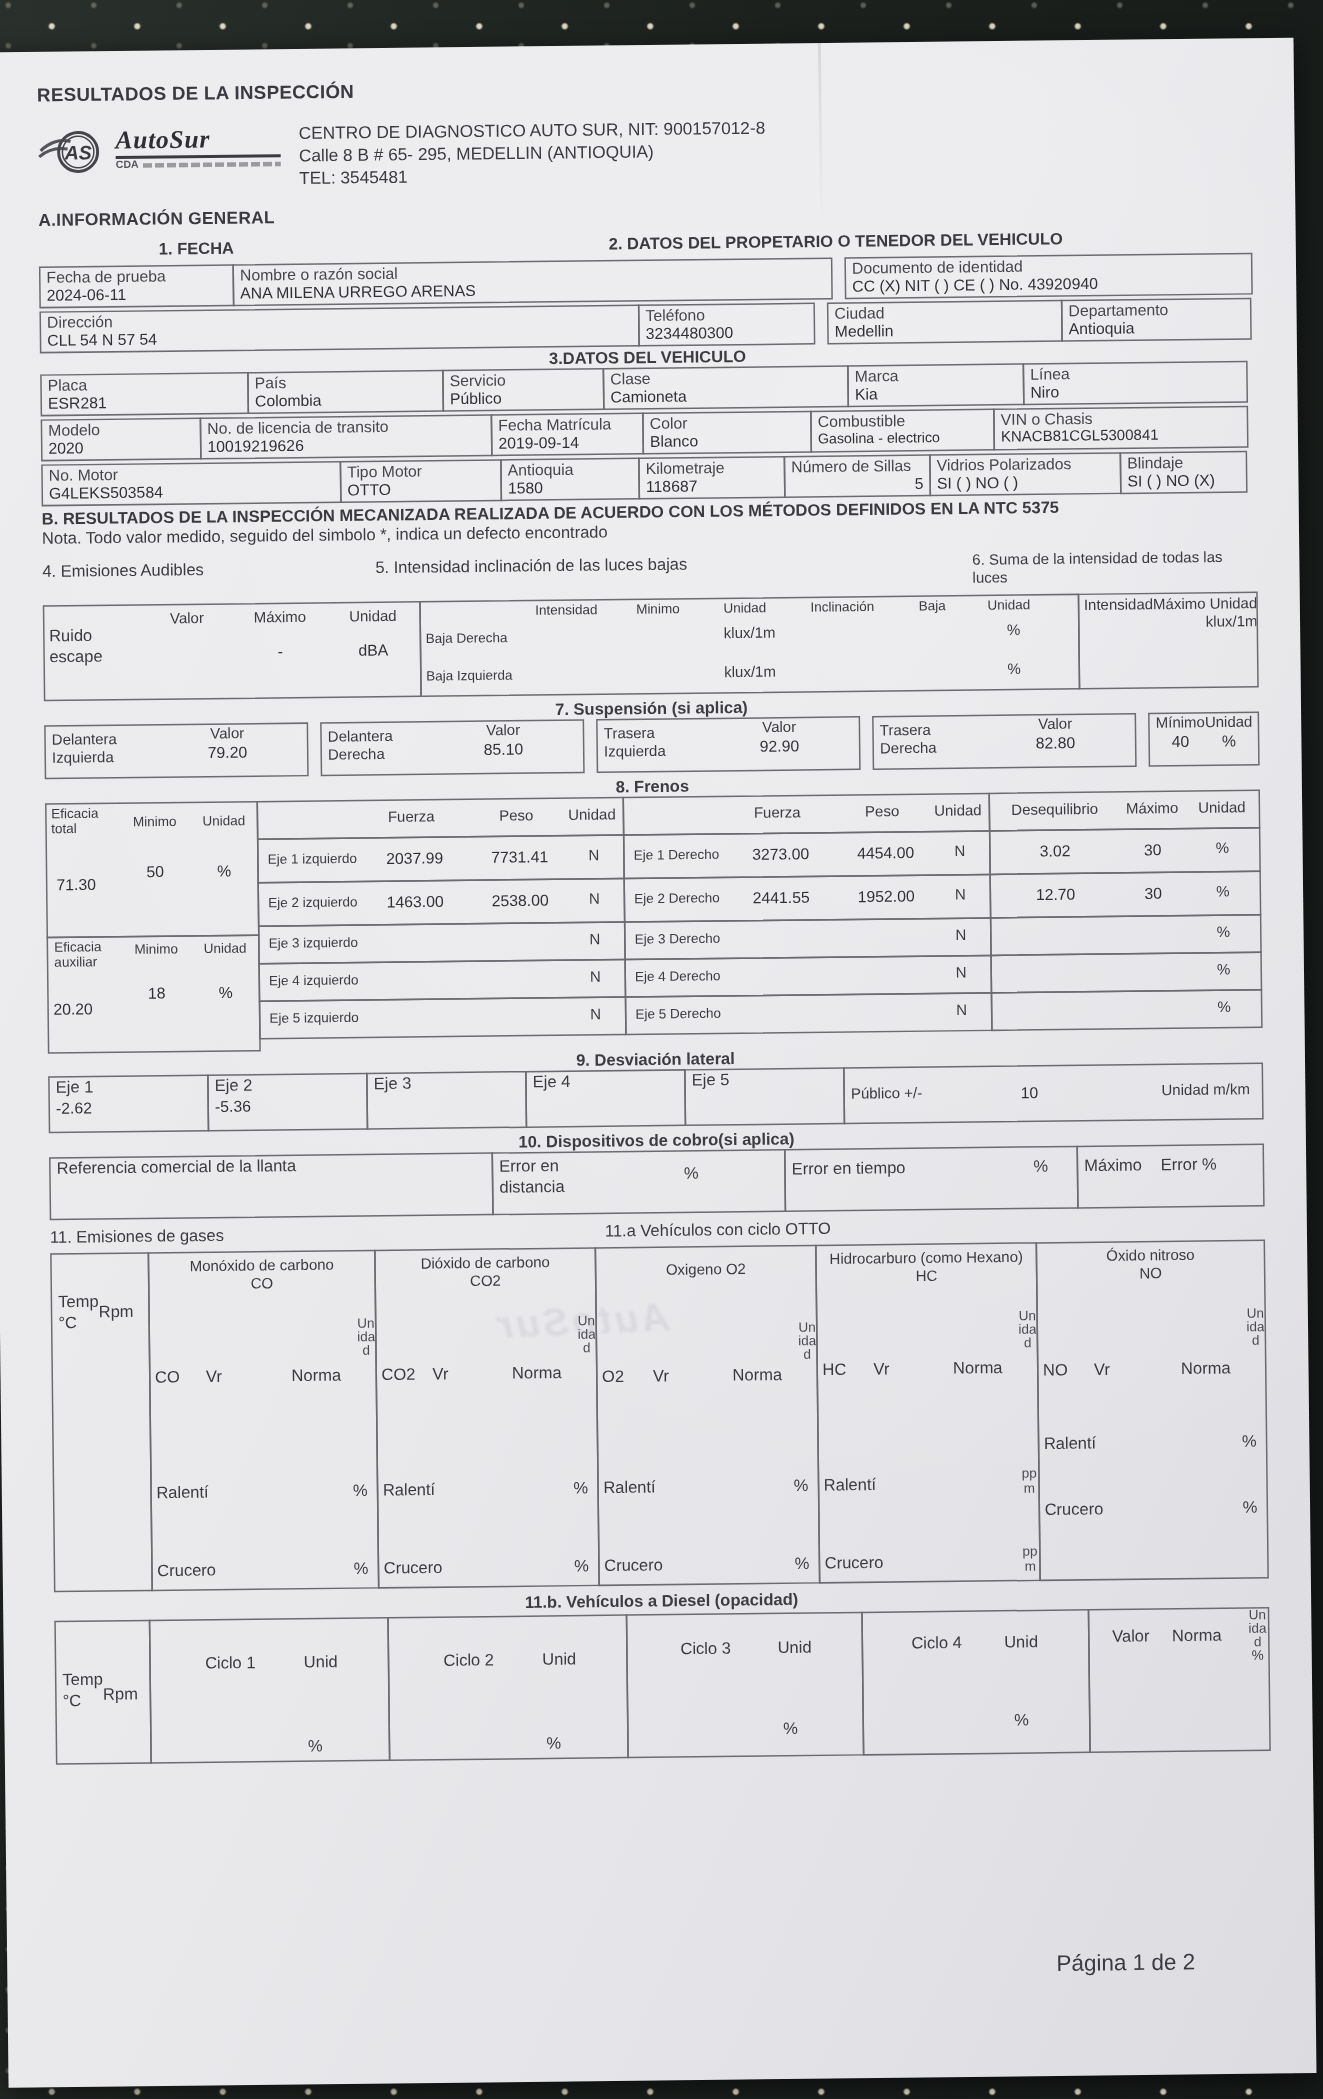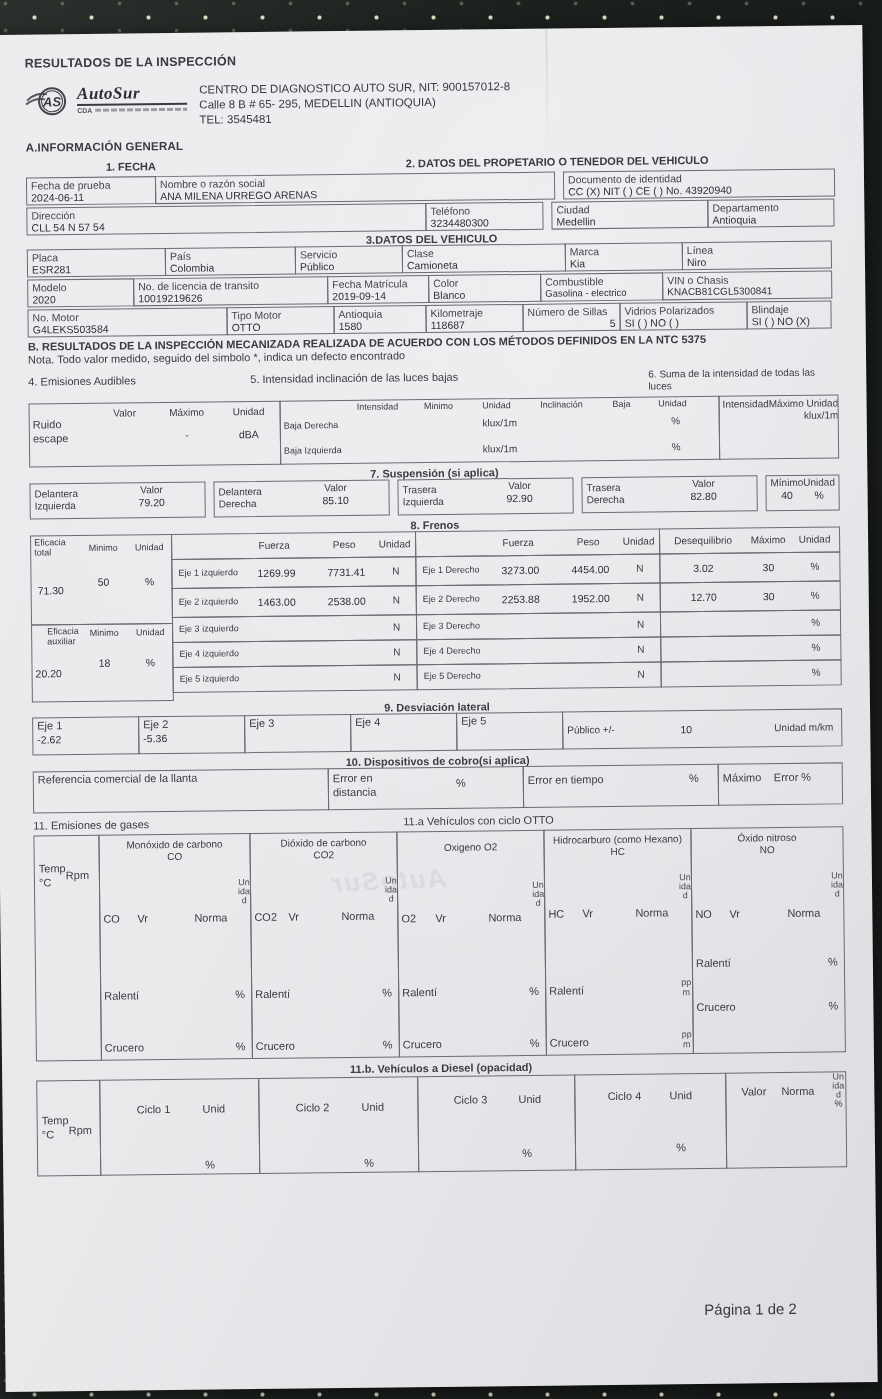--- a/index.html
+++ b/index.html
@@ -334,21 +334,21 @@
             <span class="xs" style="padding-top:8px">Minimo</span>
             <span class="val" style="padding-top:22px">50</span>
           </span>
         <span class="col" style="flex:1;text-align:center">
             <span class="xs" style="padding-top:8px">Unidad</span>
             <span class="val" style="padding-top:22px">%</span>
           </span>
       </div>
       <div class="cell fr" style="height:78px;margin-top:-1px;padding:0">
         <span class="col" style="width:48px">
-            <span class="xs" style="padding:2px 0 0 15px">Eficacia auxiliar</span>
+            <span class="xs" style="padding:2px 0 0 4px">Eficacia auxiliar</span>
             <span class="val" style="padding:20px 0 0 3px">20.20</span>
           </span>
         <span class="col" style="width:48px;text-align:center">
             <span class="xs" style="padding-top:4px">Minimo</span>
             <span class="val" style="padding-top:18px">18</span>
           </span>
         <span class="col" style="flex:1;text-align:center">
             <span class="xs" style="padding-top:4px">Unidad</span>
             <span class="val" style="padding-top:18px">%</span>
           </span>
@@ -372,21 +372,21 @@
         <div class="cell fr" style="flex:1;height:26px;margin-left:-1px;align-items:center;text-align:center">
           <span class="sm" style="width:78px">Desequilibrio</span>
           <span class="sm" style="width:52px">Máximo</span>
           <span class="sm" style="flex:1">Unidad</span>
         </div>
       </div>
 
       <div class="fr" style="margin-top:-1px">
         <div class="cell fr" style="width:245px;height:30px;align-items:center;text-align:center">
           <span class="xs" style="width:62px;text-align:left;padding-left:2px">Eje 1 izquierdo</span>
-          <span class="val" style="width:72px">1269.99</span>
+          <span class="val" style="width:72px">2037.99</span>
           <span class="val" style="width:68px">7731.41</span>
           <span class="sm" style="flex:1">N</span>
         </div>
         <div class="cell fr" style="width:245px;height:30px;margin-left:-1px;align-items:center;text-align:center">
           <span class="xs" style="width:62px;text-align:left;padding-left:2px">Eje 1 Derecho</span>
           <span class="val" style="width:72px">3273.00</span>
           <span class="val" style="width:68px">4454.00</span>
           <span class="sm" style="flex:1">N</span>
         </div>
         <div class="cell fr" style="flex:1;height:30px;margin-left:-1px;align-items:center;text-align:center">
@@ -397,21 +397,21 @@
       </div>
       <div class="fr" style="margin-top:-1px">
         <div class="cell fr" style="width:245px;height:30px;align-items:center;text-align:center">
           <span class="xs" style="width:62px;text-align:left;padding-left:2px">Eje 2 izquierdo</span>
           <span class="val" style="width:72px">1463.00</span>
           <span class="val" style="width:68px">2538.00</span>
           <span class="sm" style="flex:1">N</span>
         </div>
         <div class="cell fr" style="width:245px;height:30px;margin-left:-1px;align-items:center;text-align:center">
           <span class="xs" style="width:62px;text-align:left;padding-left:2px">Eje 2 Derecho</span>
-          <span class="val" style="width:72px">2253.88</span>
+          <span class="val" style="width:72px">2441.55</span>
           <span class="val" style="width:68px">1952.00</span>
           <span class="sm" style="flex:1">N</span>
         </div>
         <div class="cell fr" style="flex:1;height:30px;margin-left:-1px;align-items:center;text-align:center">
           <span class="val" style="width:78px">12.70</span>
           <span class="val" style="width:52px">30</span>
           <span class="sm" style="flex:1">%</span>
         </div>
       </div>
       <div class="fr" style="margin-top:-1px">

